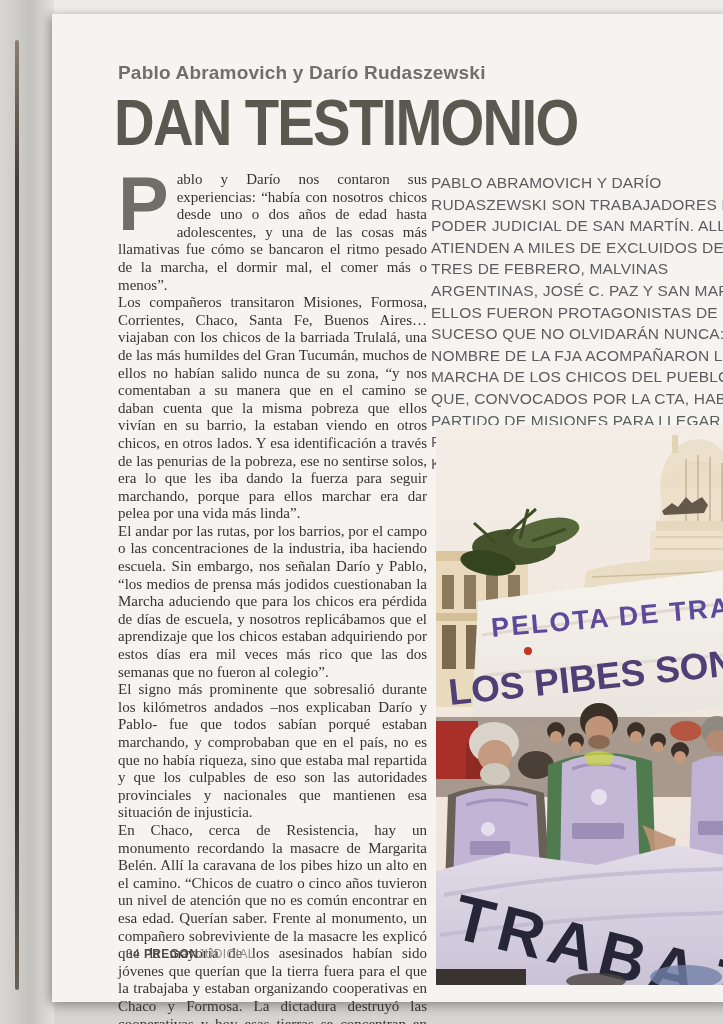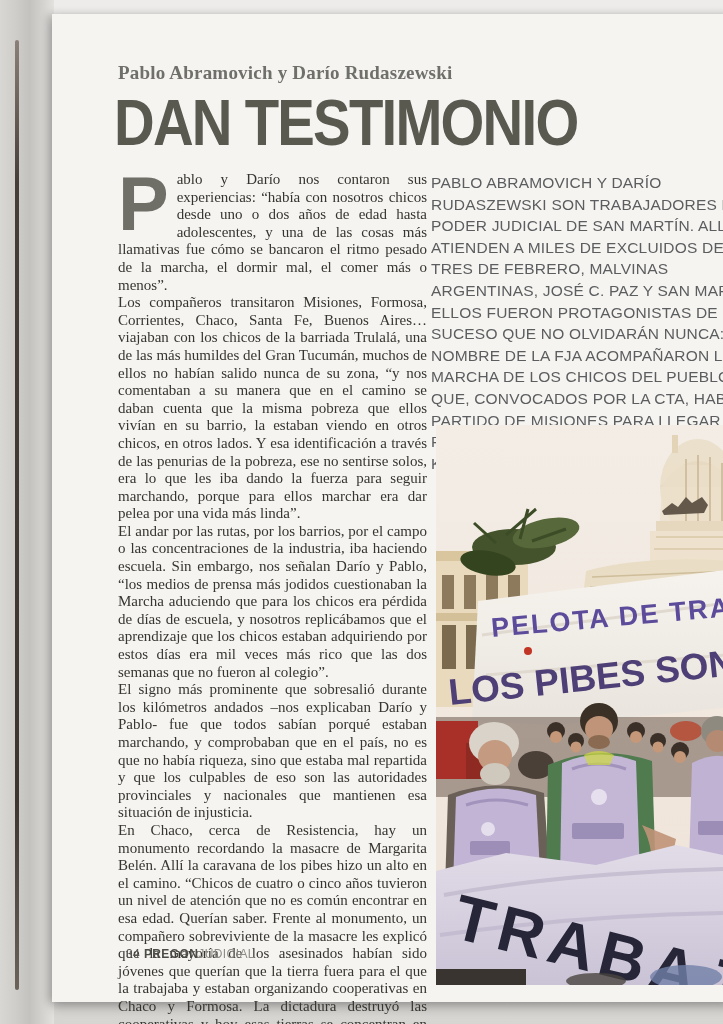--- a/index.html
+++ b/index.html
@@ -12,21 +12,21 @@
   .binding-strip{position:absolute;left:0;top:0;width:54px;height:1024px;
     background:linear-gradient(90deg,#d8d7d4 0%,#cecdca 30%,#c3c2bf 55%,#d4d3d0 80%,#e3e2df 100%);}
   .binding-line{position:absolute;left:15px;top:40px;width:4px;height:950px;background:linear-gradient(180deg,#8a8078,#453e36 15%,#3c362f 80%,#6b635a);border-radius:2px;}
   .paper{
     position:absolute;left:52px;top:14px;width:680px;height:988px;
     background:#f5f4f1;
     box-shadow:-4px 0 8px rgba(0,0,0,.18), 0 6px 10px rgba(0,0,0,.22);
   }
   .byline{
     position:absolute;left:66px;top:48px;
-    font-family:Liberation Serif, serif;font-weight:bold;font-size:19px;color:#70706a;letter-spacing:.2px;
+    font-family:Liberation Sans, sans-serif;font-weight:bold;font-size:19px;color:#70706a;letter-spacing:.2px;
   }
   .headline{
     position:absolute;left:62px;top:72px;width:700px;
     font-family:"Liberation Sans",sans-serif;font-weight:bold;font-size:64px;color:#595950;
     letter-spacing:-2px;transform:scaleX(.88);transform-origin:left center;white-space:nowrap;
   }
   .body-col{
     position:absolute;left:66px;top:157px;width:309px;
     font-size:15px;line-height:17.6px;color:#37352f;text-align:justify;
   }

